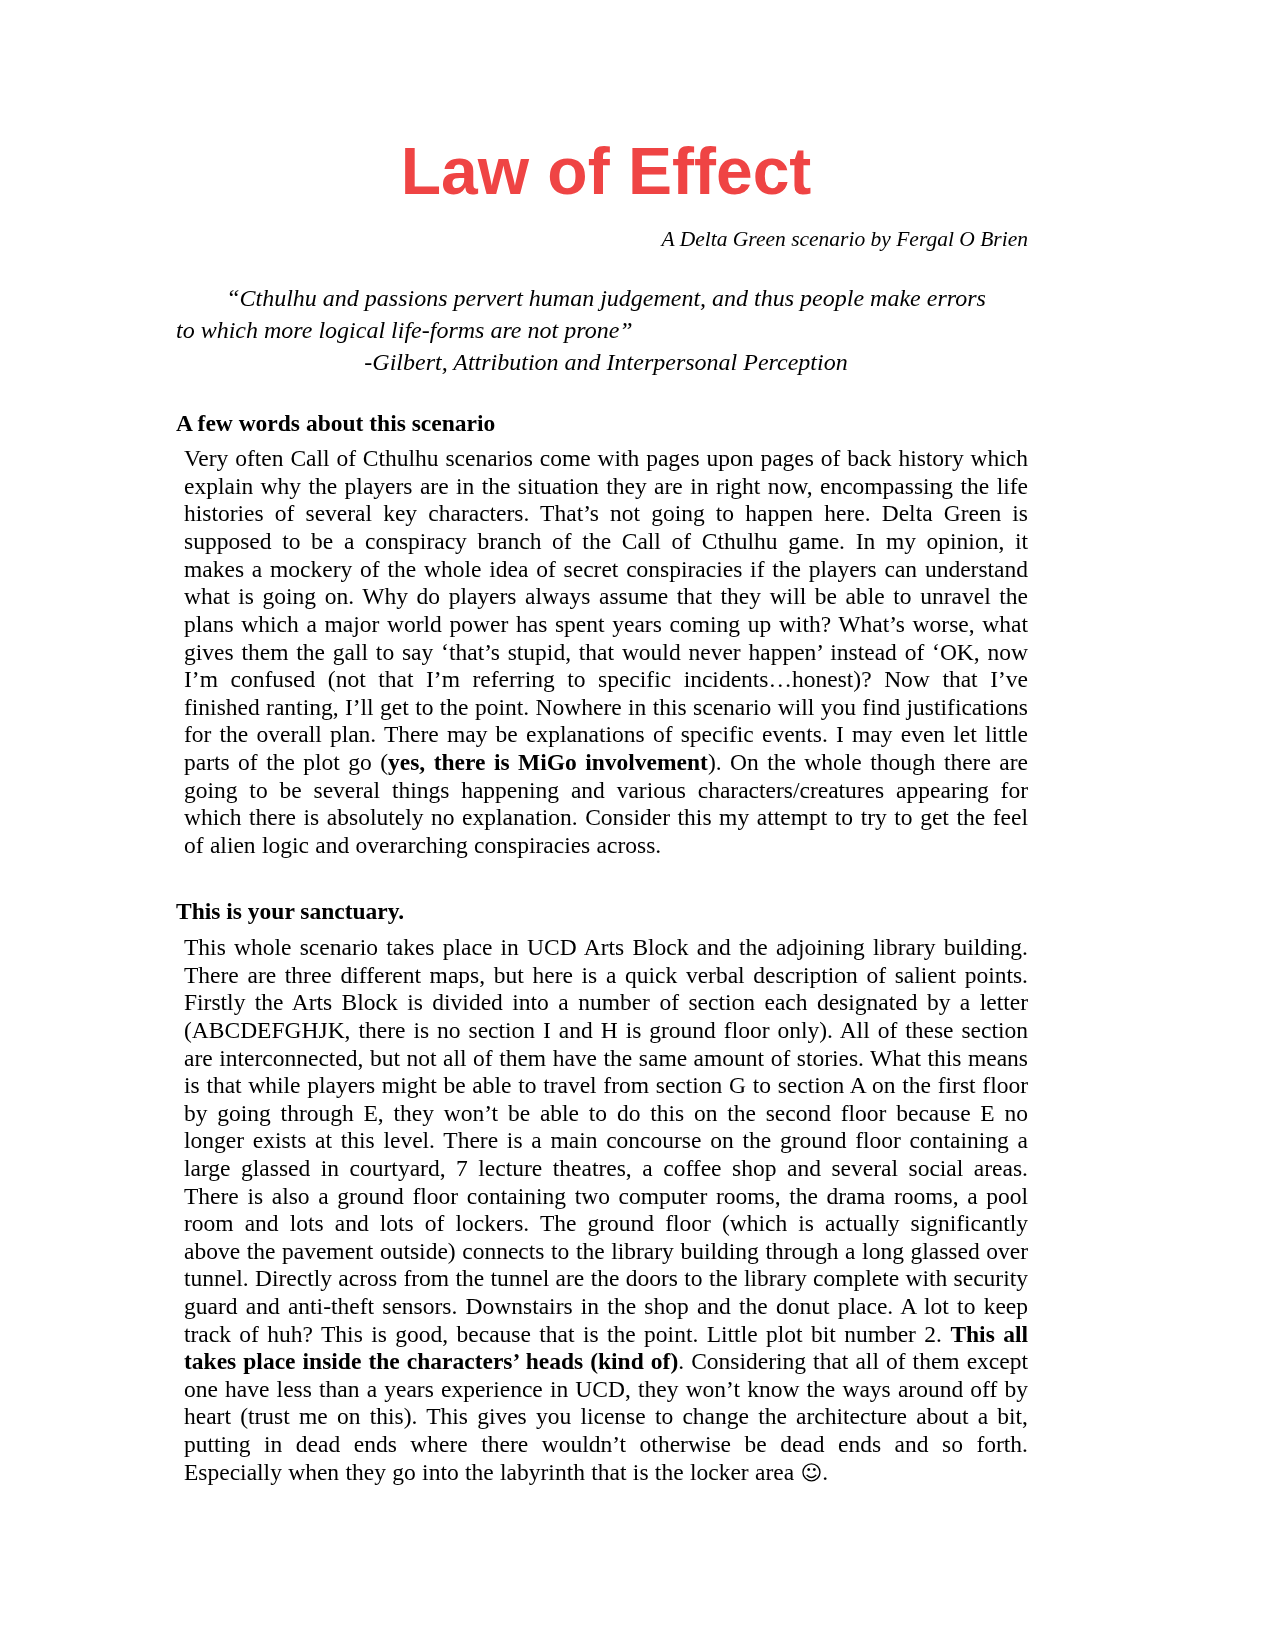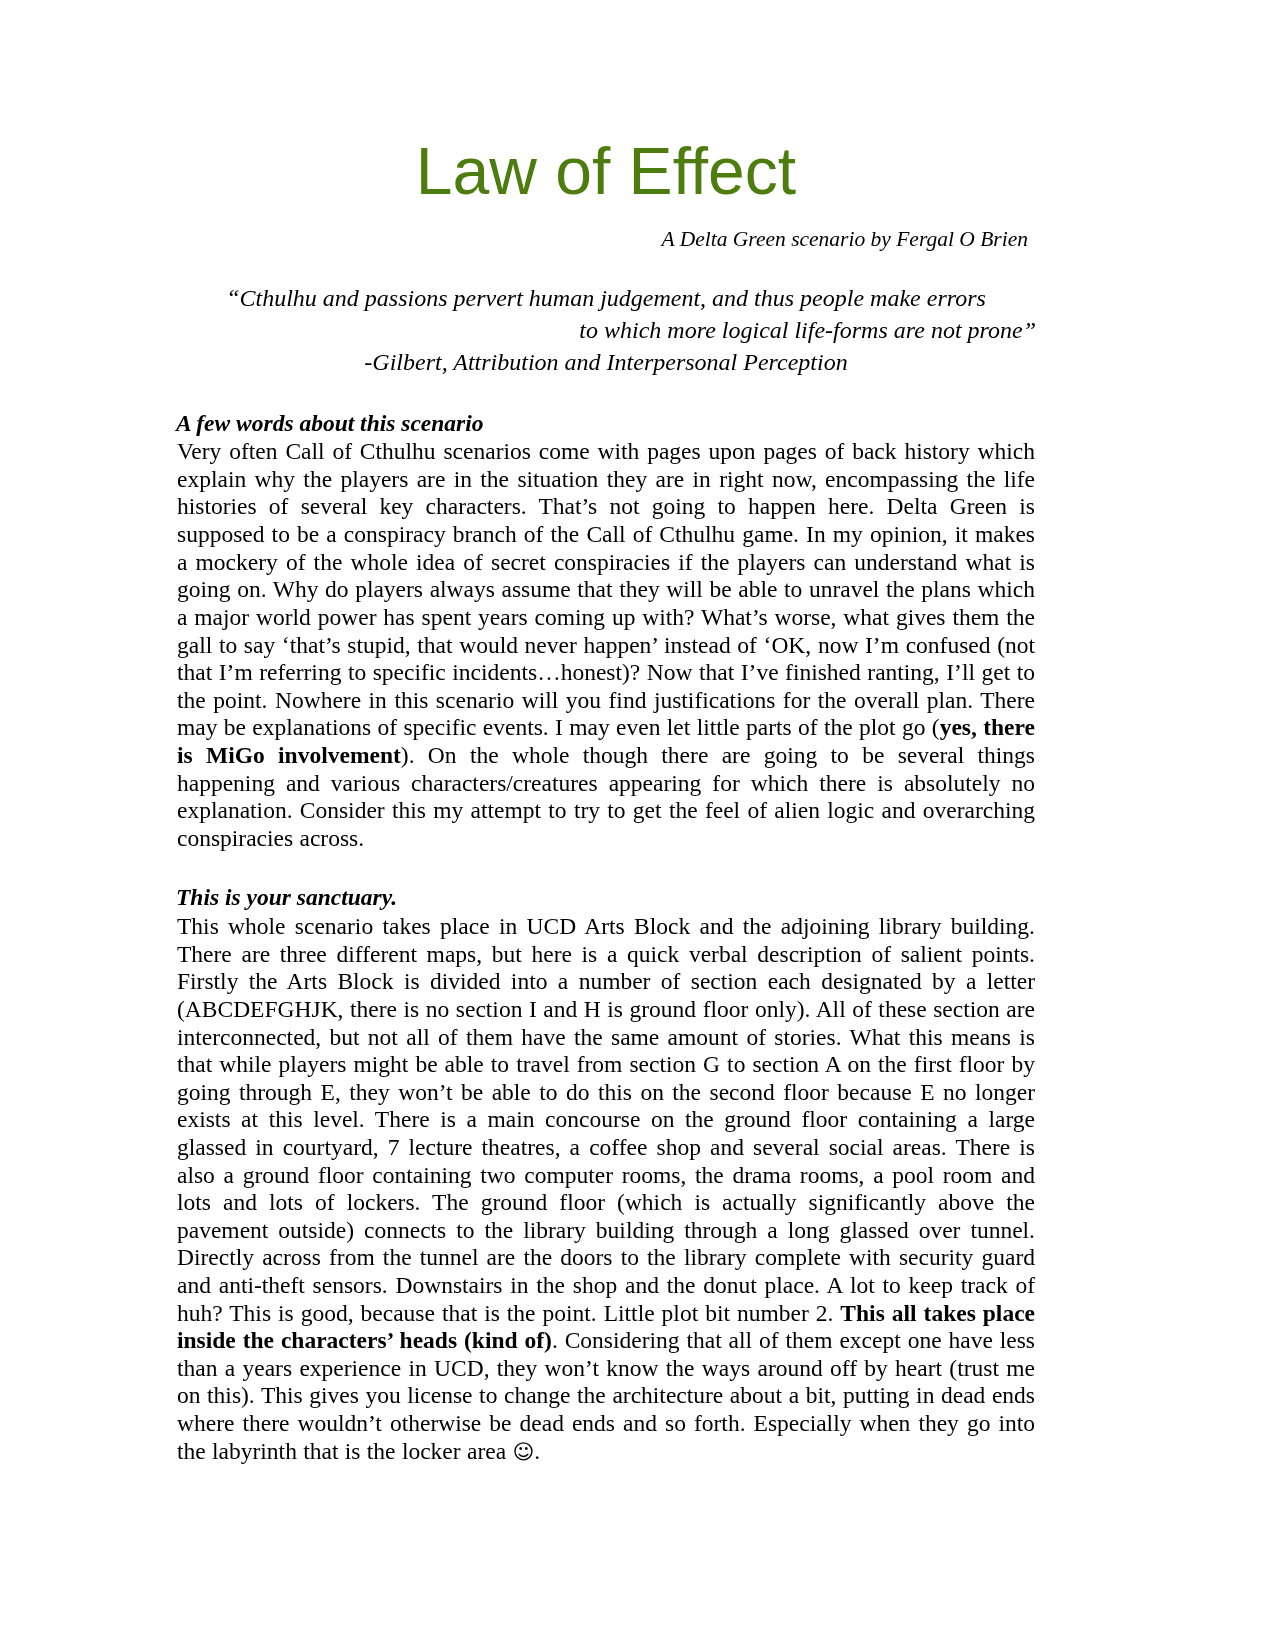--- a/index.html
+++ b/index.html
@@ -23,67 +23,66 @@
     padding: 0 240px 0 176px;
   }
   .content {
     width: 860px;
   }
 
   
   .doc-title {
     font-family: "Liberation Sans", "DejaVu Sans", sans-serif;
     font-size: 66px;
-    font-weight: normal;
+    font-weight: bold;
     text-align: center;
     letter-spacing: 0px;
     margin: 0;
     padding-top: 138px;
     line-height: 1.0;
-    color: #4d7c0f;
+    color: #ef4444;
   }
 
   .byline {
     font-style: italic;
     font-size: 21.5px;
     text-align: right;
     margin: 8px;
     padding-top: 15px;
     line-height: 1.2;
   }
 
   
   .epigraph {
     font-style: italic;
     font-size: 24px;
     line-height: 1.33;
     margin: 0;
     padding-top: 22px;
   }
   .epi-line-1 { text-align: center; display: block; }
-  .epi-line-2 { text-align: right; display: block; }
+  .epi-line-2 { text-align: left; display: block; }
   .epi-attrib { text-align: center; display: block; }
 
   
   .section {
     margin: 0;
     padding-top: 31px;
   }
   .section-heading {
     font-weight: bold;
-    font-style: italic;
     font-size: 23.5px;
     line-height: 1.18;
     margin: 0;
   }
   .body-text {
     font-size: 23.5px;
     line-height: 1.175;
     text-align: justify;
-    margin: 1px;
+    margin: 8px;
     text-justify: inter-word;
     word-spacing: 0.02em;
   }
   .body-text b { font-weight: bold; }
   .smiley { font-family: "DejaVu Sans", sans-serif; font-size: 21px; }
 </style>
 </head>
 <body>
 
 <div class="page">

